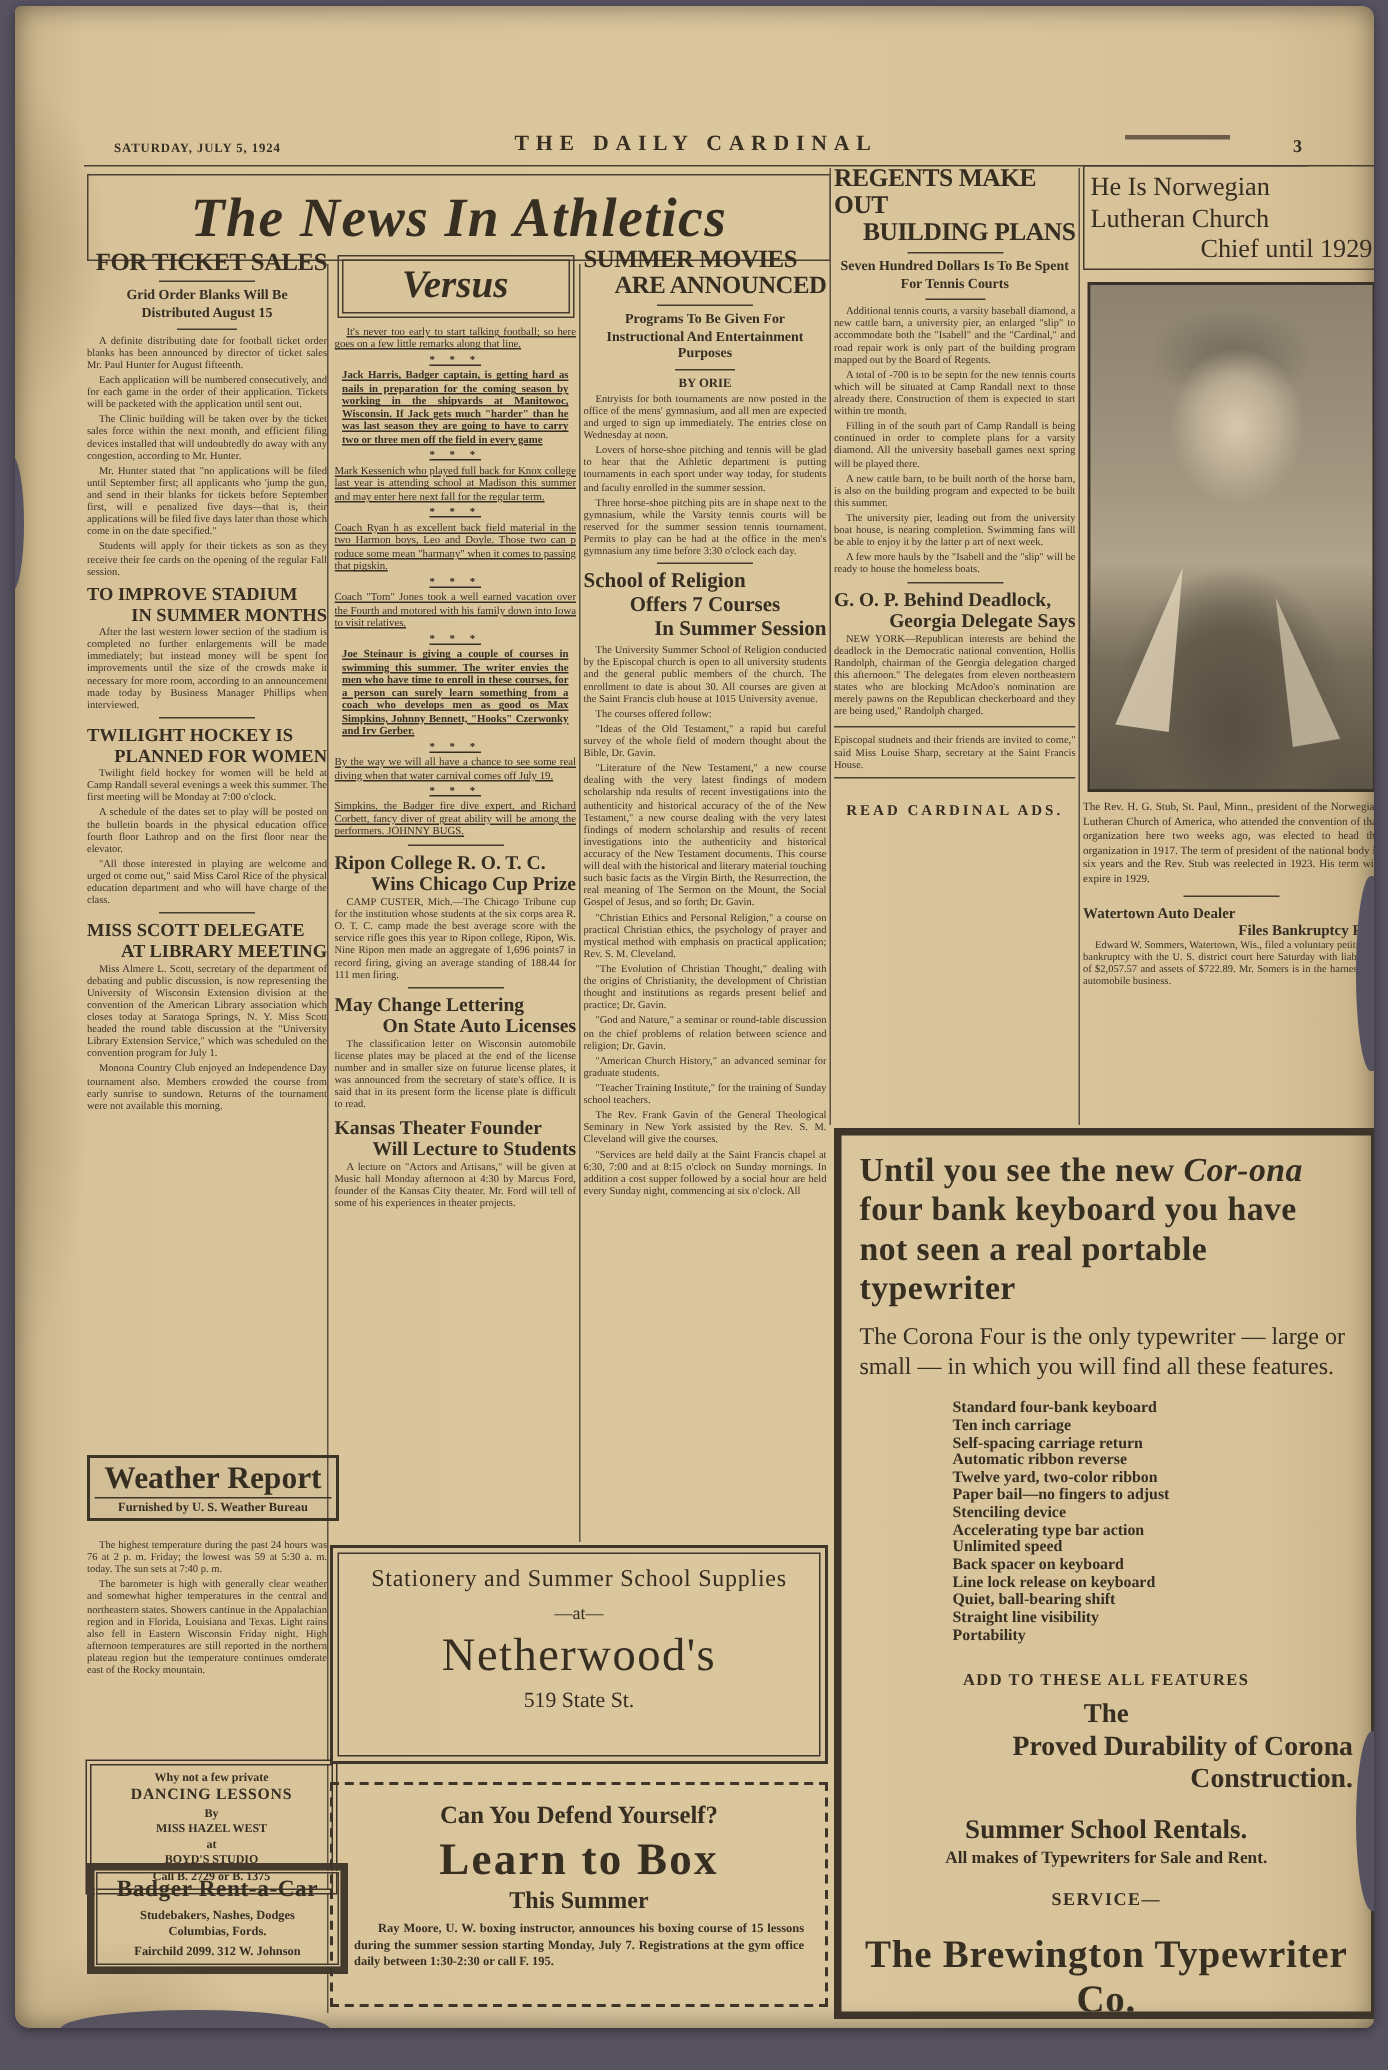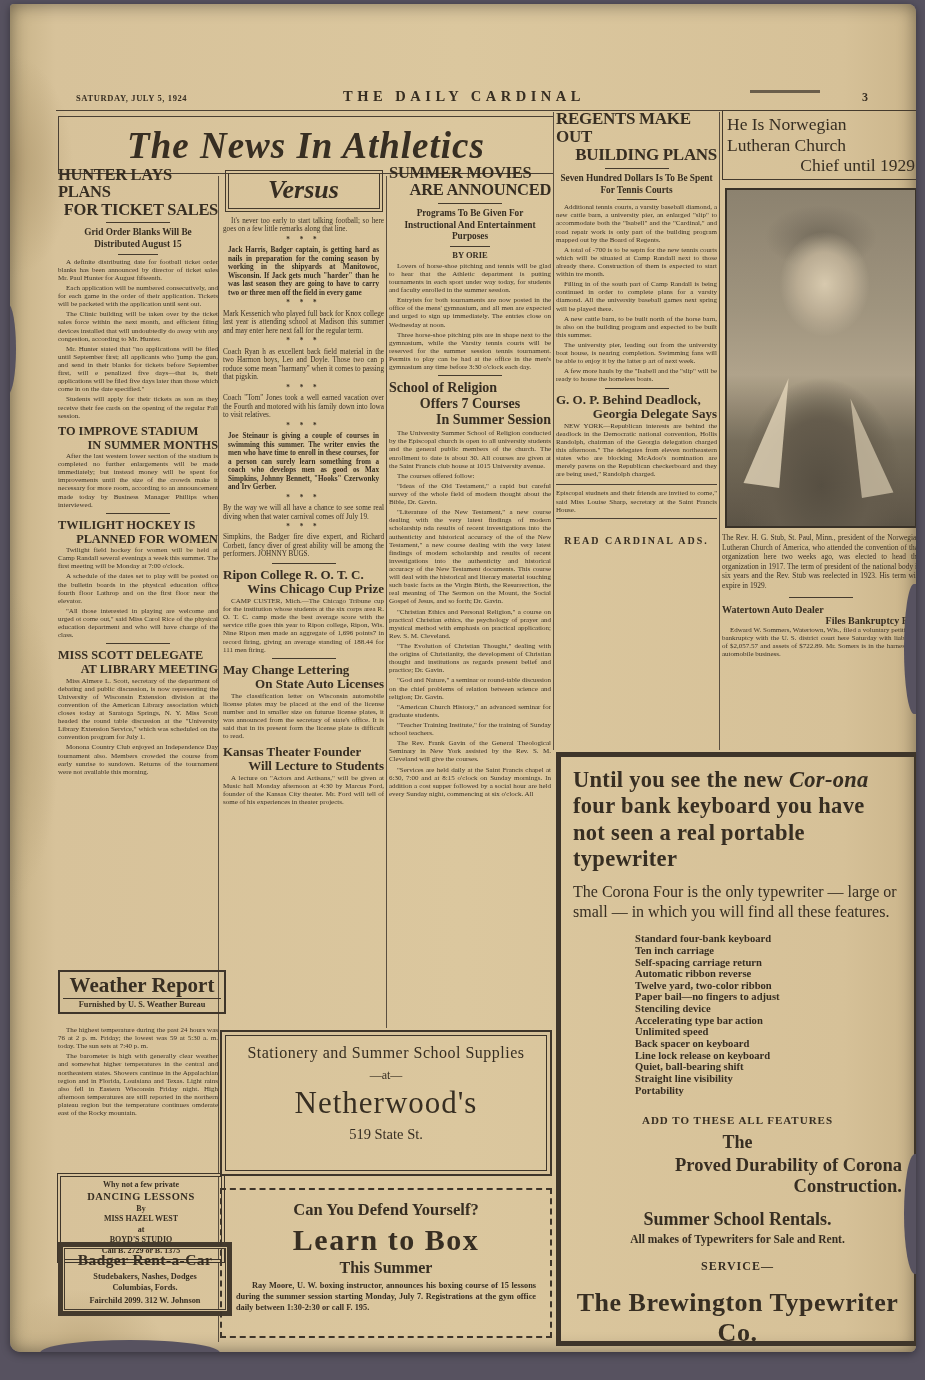--- a/index.html
+++ b/index.html
@@ -47,21 +47,21 @@
   .capshead{font-size:12.3px;line-height:1.15;font-weight:bold;}
   .capshead .a{display:block;text-align:left;}
   .capshead .b{display:block;text-align:right;}
   .subhead{font-size:9.3px;font-weight:bold;text-align:center;line-height:1.25;margin:2px 4px;}
   .byline{font-size:8.5px;font-weight:bold;text-align:center;margin:1px 0 2px;}
   .paras p{font-size:7px;line-height:1.16;text-align:justify;text-indent:8px;margin:0 0 2px;}
   .cap p, .cap{font-size:7.4px;line-height:1.3;text-align:justify;margin:0;}
   
   .versus-box{border:4px double #443a2d;width:150px;margin:0 auto 5px;text-align:center;padding:1px 0 3px;}
   .versus-box span{font-size:26px;font-weight:bold;font-style:italic;}
-  .versus-list p{font-size:7.2px;line-height:1.18;text-align:justify;text-indent:8px;margin:0 0 1px;}
+  .versus-list p{font-size:7.2px;line-height:1.18;text-align:justify;text-indent:8px;margin:0 0 1px;text-decoration:underline;}
   .versus-list p + p::before{content:"*    *    *";display:block;text-align:center;font-weight:bold;letter-spacing:4px;text-indent:0;margin:2px 0;}
   .versus-list p:nth-child(2),.versus-list p:nth-child(6){font-weight:bold;padding:0 5px;}
   
   .wbox{position:absolute;left:48px;top:966px;width:158px;border:2px solid #3e352a;padding:2px 3px 3px;background:rgba(0,0,0,0.02);}
   .wbox .wtitle{font-size:21px;font-weight:bold;text-align:center;line-height:1.05;}
   .wbox .wcredit{font-size:8.3px;font-weight:bold;text-align:center;border-top:1px solid #3e352a;margin-top:2px;padding-top:1px;}
   .wparas{position:absolute;left:48px;top:1022px;width:160px;}
   
   .dance{position:absolute;left:50px;top:1172px;width:156px;border:1px solid #3e352a;box-shadow:0 0 0 2px #d7c29a,0 0 0 3px #3e352a;text-align:center;padding:3px 2px;}
   .dance div{font-size:8px;font-weight:bold;line-height:1.3;}
@@ -132,21 +132,20 @@
   </div>
 
   <div class="vrule" style="left:208px;top:172px;height:1166px;"></div>
   <div class="vrule" style="left:376px;top:172px;height:852px;"></div>
   <div class="vrule" style="left:543px;top:108px;height:638px;"></div>
   <div class="vrule" style="left:709px;top:108px;height:638px;"></div>
 
   <div class="col" style="left:48px;top:162px;width:160px;height:802px;">
     <article class="art">
       <h2 class="bighead">
-          <span class="a">HUNTER LAYS PLANS</span>
           <span class="b">FOR TICKET SALES</span>
         </h2>
       <div class="sep"></div>
       <h3 class="subhead">Grid Order Blanks Will Be Distributed August 15</h3>
       <div class="sep2"></div>
       <div class="paras">
           <p>A definite distributing date for football ticket order blanks has been announced by director of ticket sales Mr. Paul Hunter for August fifteenth.</p>
           <p>Each application will be numbered consecutively, and for each game in the order of their application. Tickets will be packeted with the application until sent out.</p>
           <p>The Clinic building will be taken over by the ticket sales force within the next month, and efficient filing devices installed that will undoubtedly do away with any congestion, according to Mr. Hunter.</p>
           <p>Mr. Hunter stated that "no applications will be filed until September first; all applicants who 'jump the gun, and send in their blanks for tickets before September first, will e penalized five days—that is, their applications will be filed five days later than those which come in on the date specified."</p>
@@ -264,22 +263,22 @@
     <article class="art">
       <h2 class="bighead">
           <span class="a">SUMMER MOVIES</span>
           <span class="b">ARE ANNOUNCED</span>
         </h2>
       <div class="sep"></div>
       <h3 class="subhead">Programs To Be Given For Instructional And Entertainment Purposes</h3>
       <div class="sep2"></div>
       <div class="byline">BY ORIE</div>
       <div class="paras">
+          <p>Entryists for both tournaments are now posted in the office of the mens' gymnasium, and all men are expected and urged to sign up immediately. The entries close on Wednesday at noon.</p>
           <p>Lovers of horse-shoe pitching and tennis will be glad to hear that the Athletic department is putting tournaments in each sport under way today, for students and faculty enrolled in the summer session.</p>
-          <p>Entryists for both tournaments are now posted in the office of the mens' gymnasium, and all men are expected and urged to sign up immediately. The entries close on Wednesday at noon.</p>
           <p>Three horse-shoe pitching pits are in shape next to the gymnasium, while the Varsity tennis courts will be reserved for the summer session tennis tournament. Permits to play can be had at the office in the men's gymnasium any time before 3:30 o'clock each day.</p>
         </div>
     </article>
     <div class="sep"></div>
     <article class="art">
       <h2 class="serifhead" style="font-size:14px;">
         <span style="display:block;text-align:left;">School of Religion</span>
         <span style="display:block;text-align:center;">Offers 7 Courses</span>
         <span style="display:block;text-align:right;">In Summer Session</span>
       </h2>

